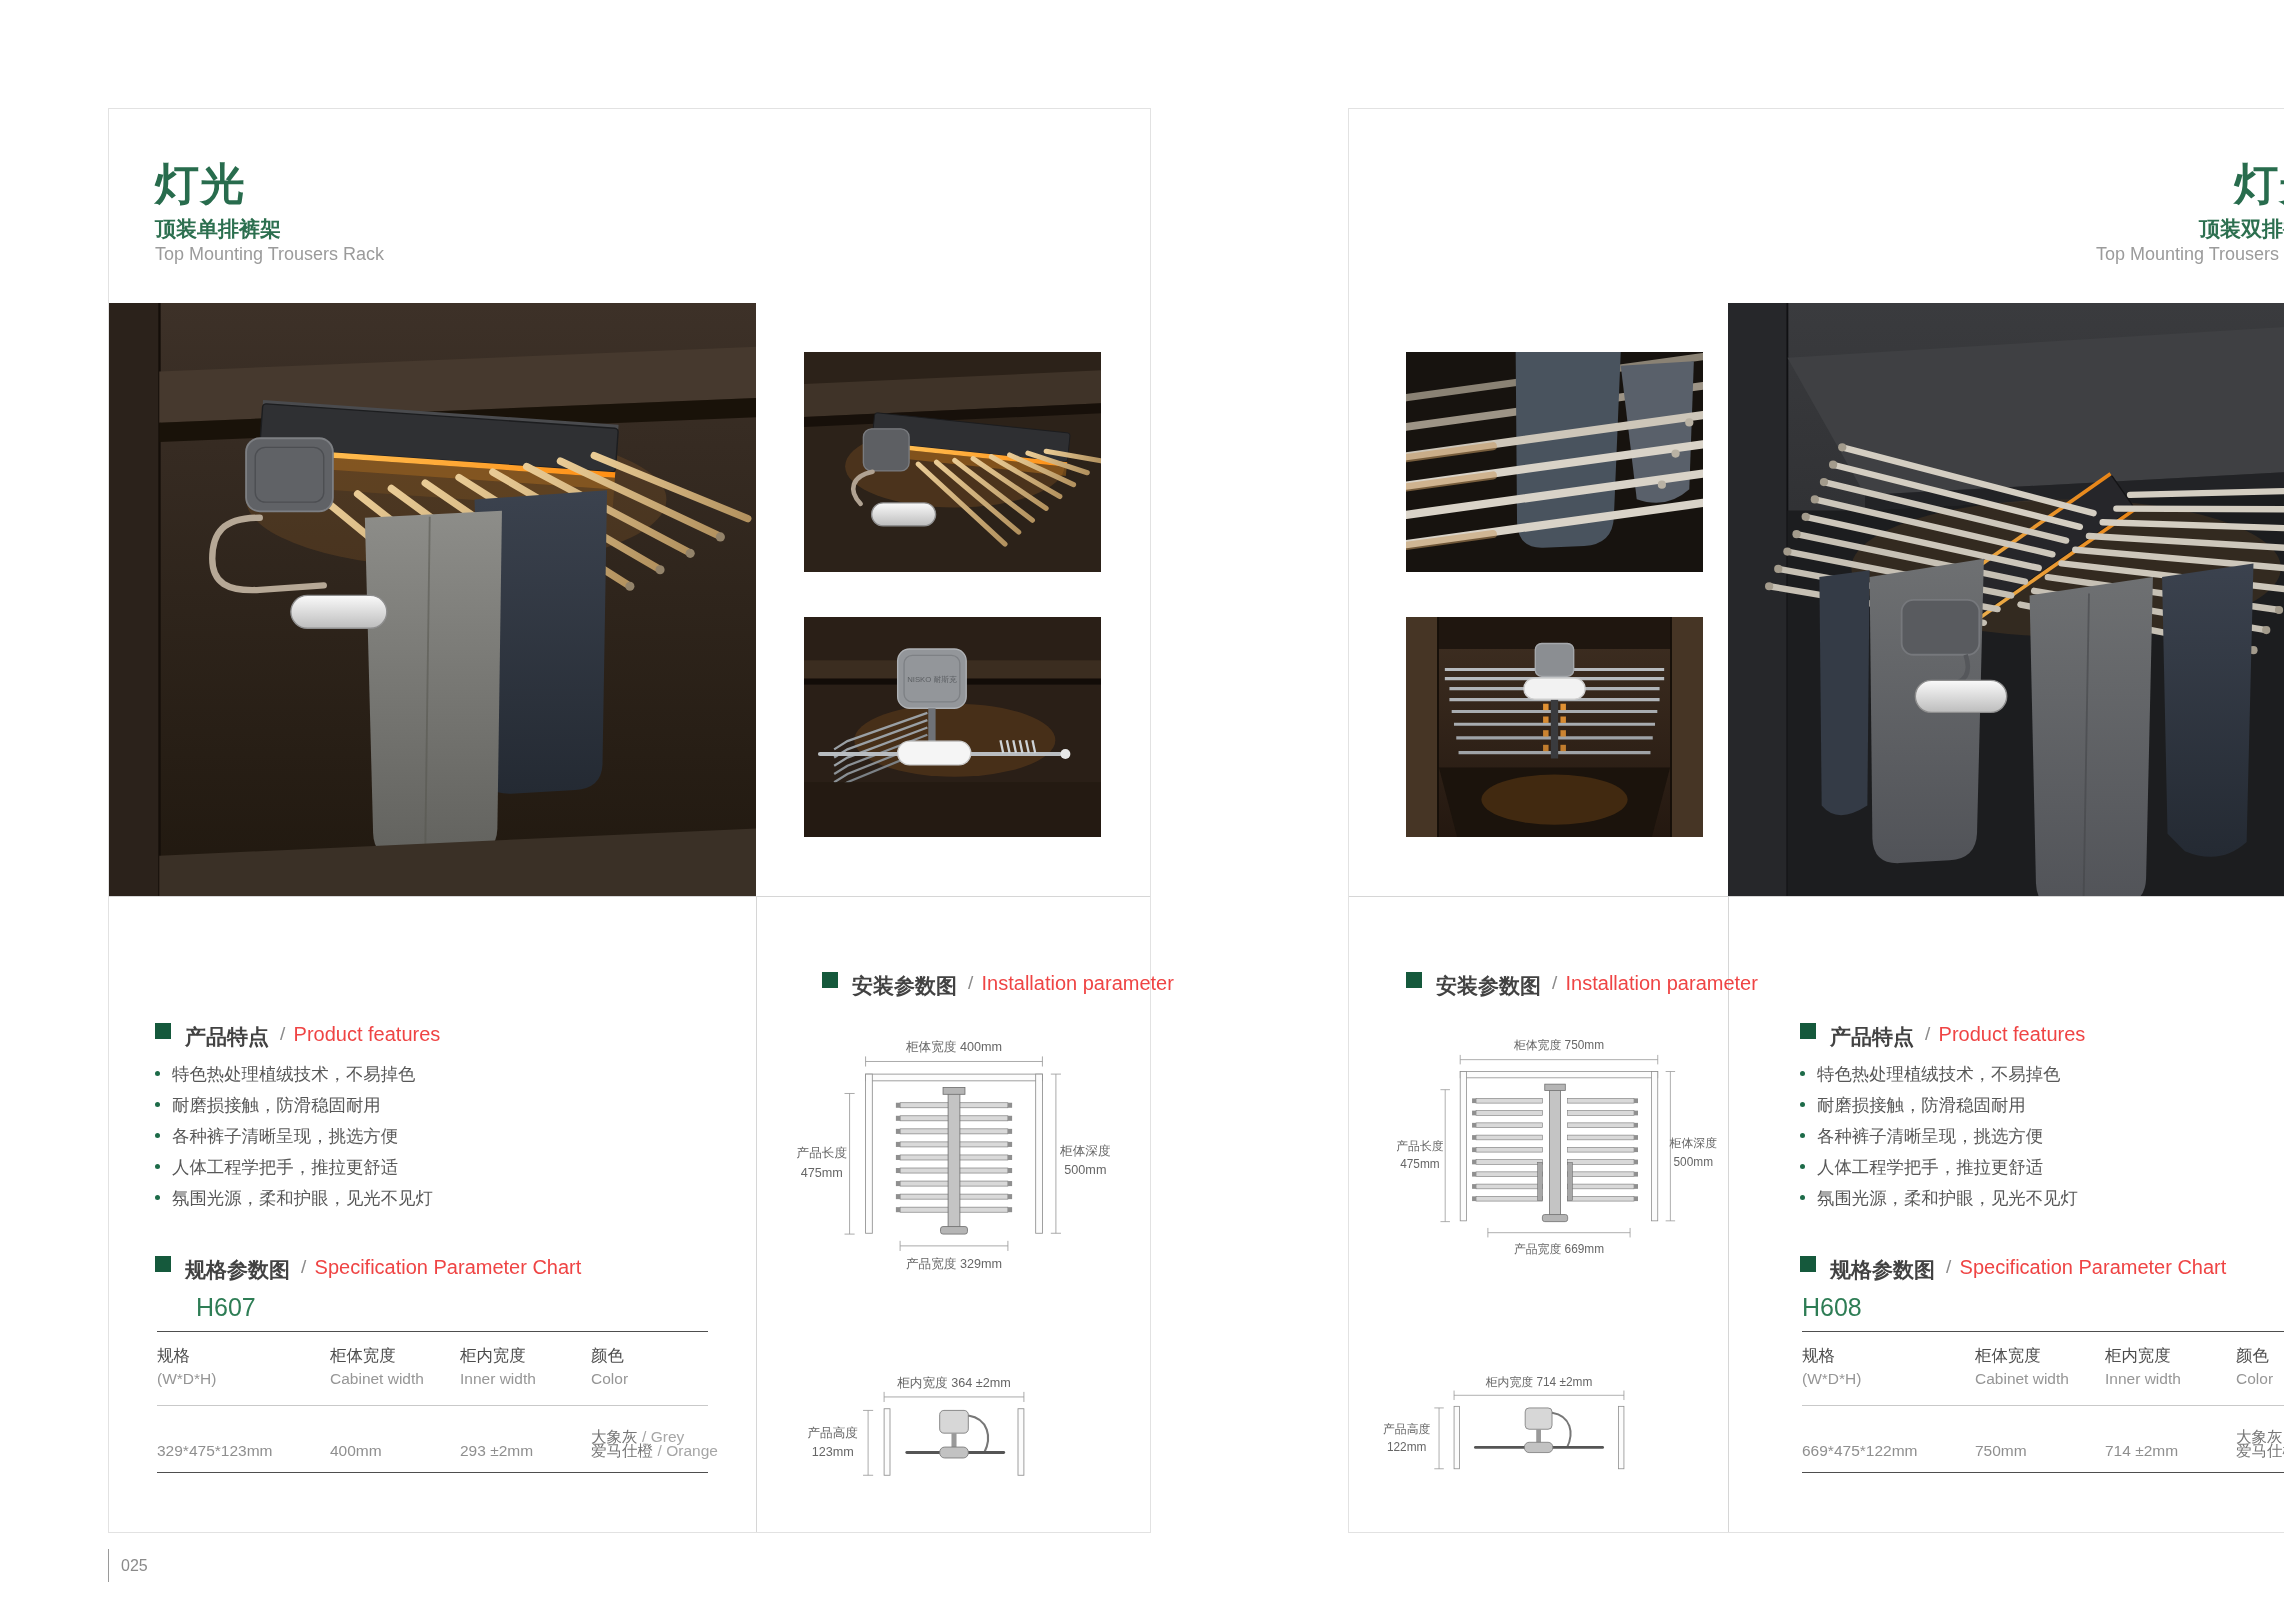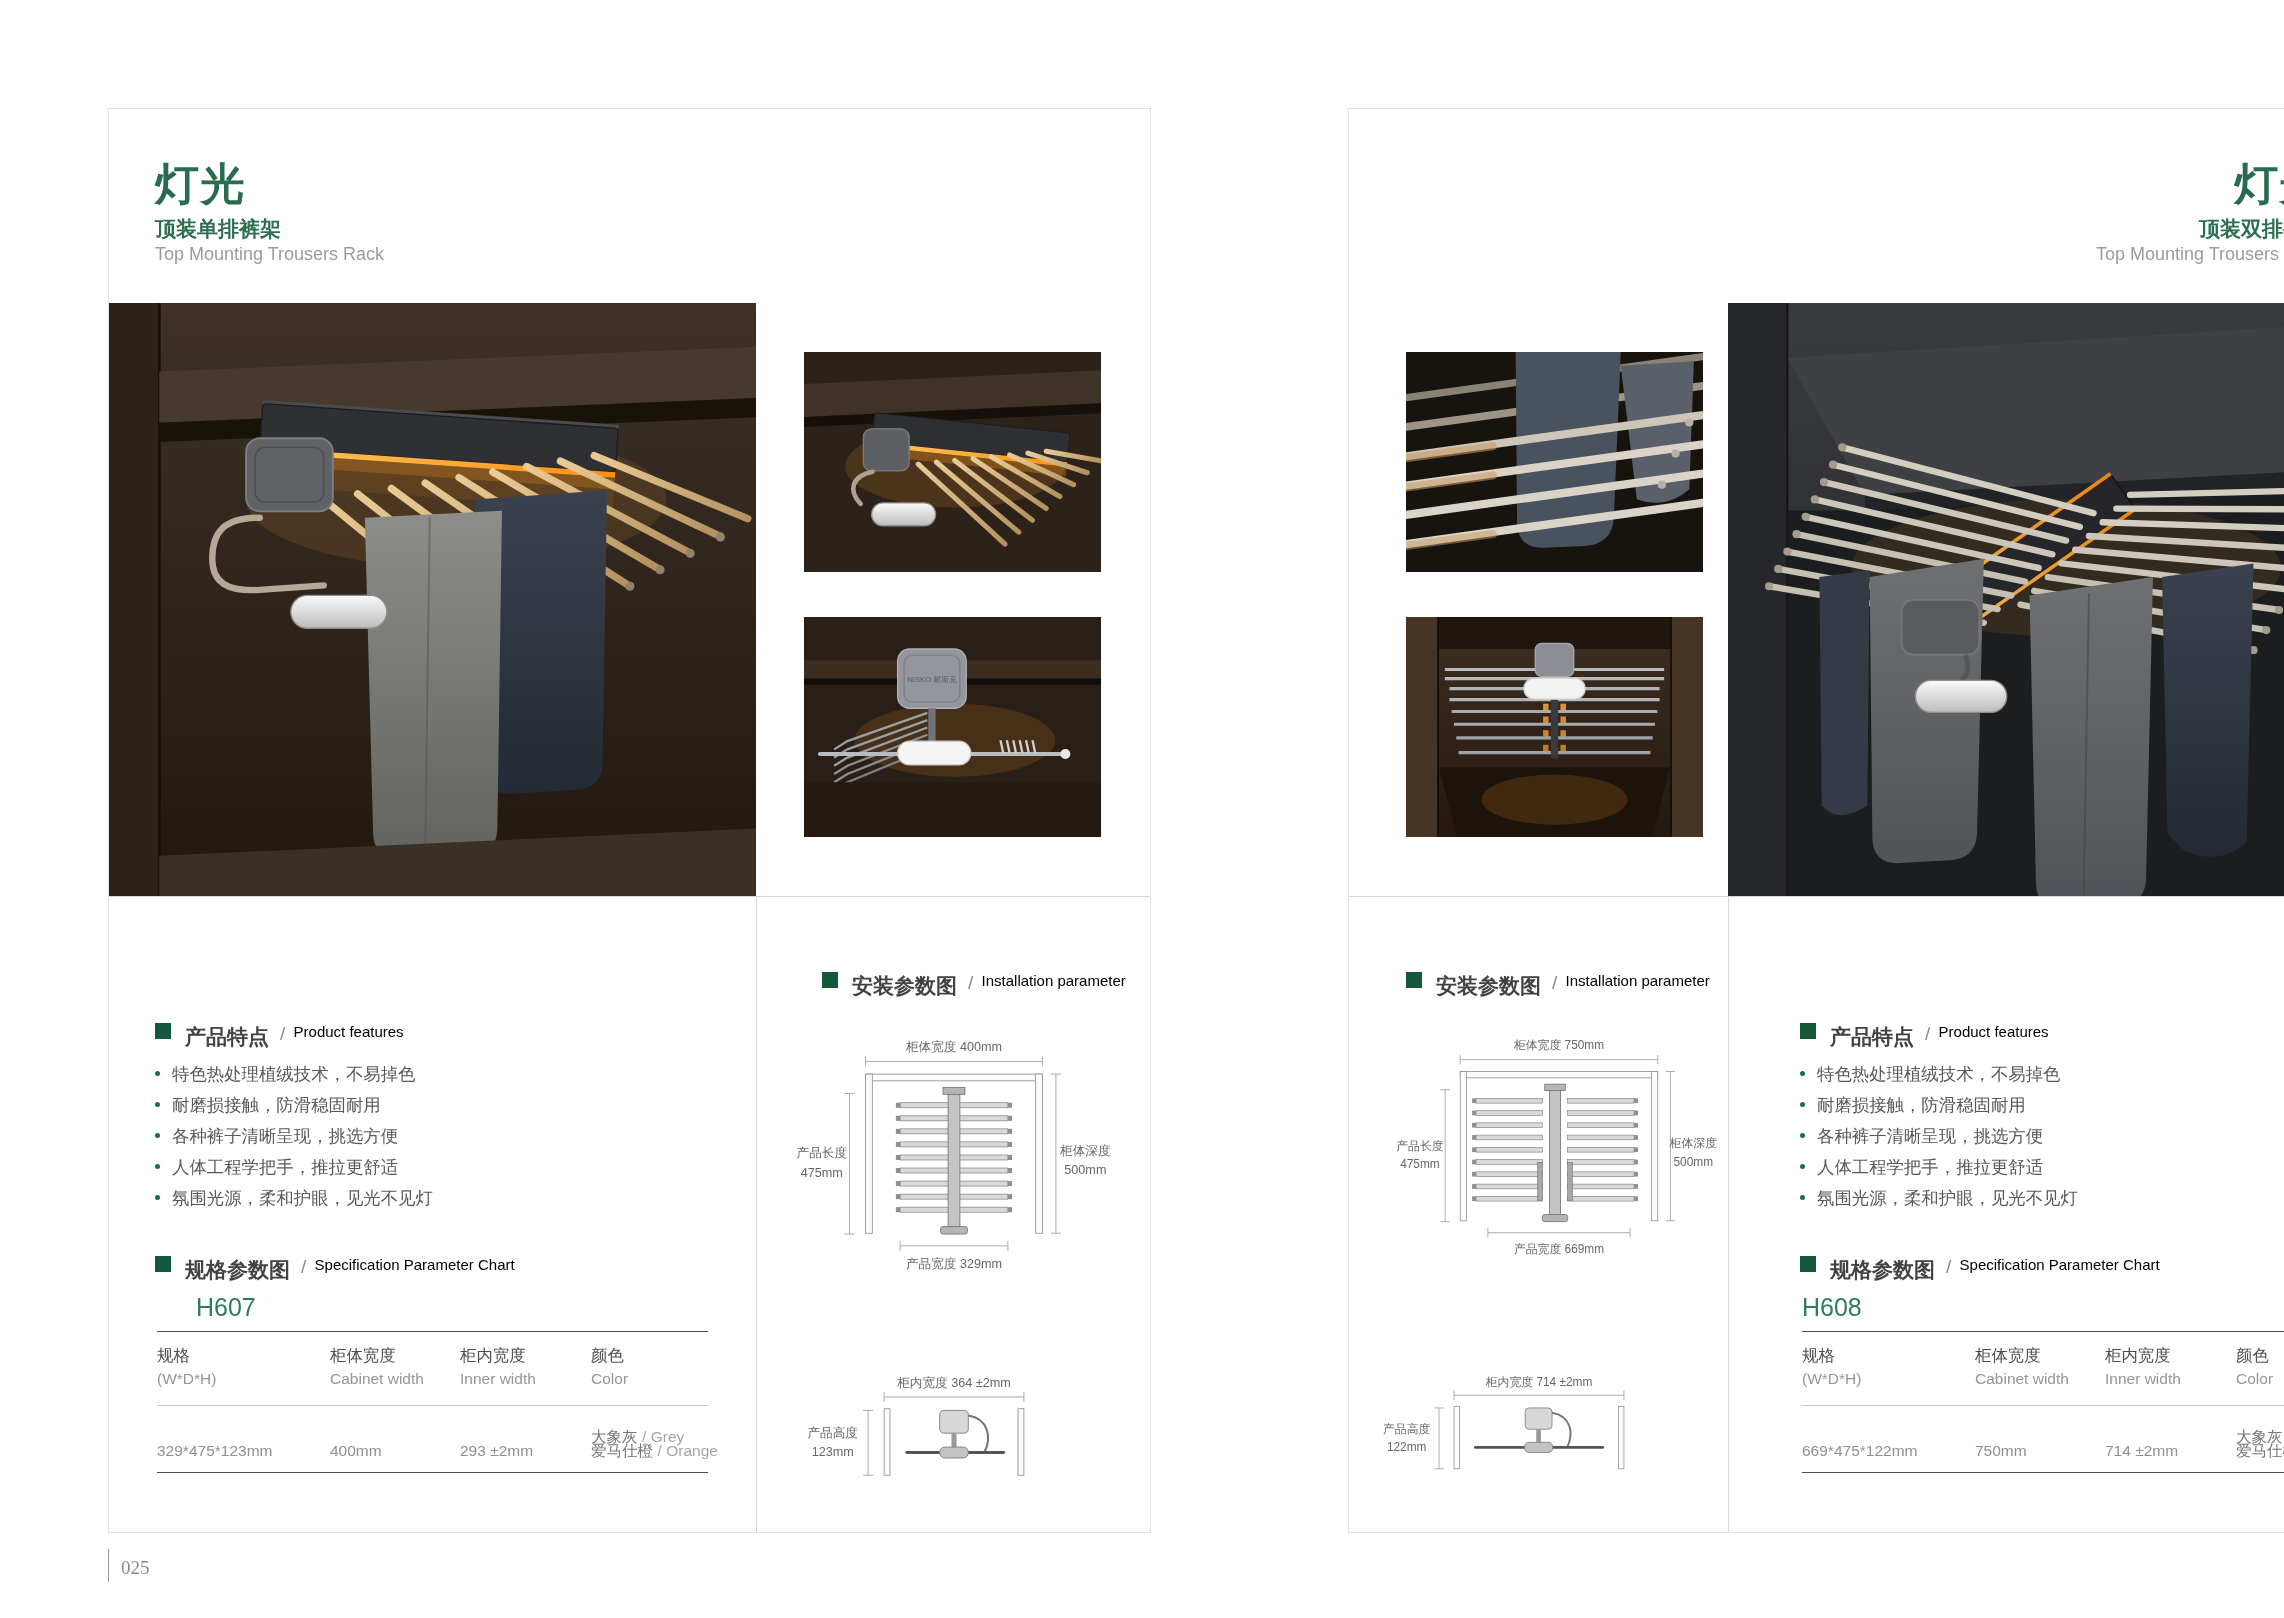--- a/index.html
+++ b/index.html
@@ -17,21 +17,21 @@
   .photo{position:absolute;overflow:hidden;background:#1d150f;}
   .photo svg{display:block;width:100%;height:100%;}
 
   .bottom-rule{position:absolute;left:0;right:0;top:787px;border-top:0.9px solid #d6d6d6;}
   .col-divider{position:absolute;top:787px;bottom:0;width:0;border-left:0.9px solid #d6d6d6;}
 
   .sec-head{position:absolute;display:flex;white-space:nowrap;}
   .sq{width:16.4px;height:16.4px;background:#15593c;margin-right:13.7px;flex:0 0 auto;}
   .sec-cn{font-size:21px;font-weight:700;color:#424242;}
   .sec-sep{font-size:19px;color:#8a8a8a;margin:0 8.2px 0 11px;}
-  .sec-en{font-size:15px;color:#000000;}
+  .sec-en{font-size:20px;color:#ef4444;}
 
   .feat-list{position:absolute;width:566px;}
   .feat{display:flex;align-items:center;height:31px;font-size:17.4px;color:#585858;white-space:nowrap;}
   .dot{width:5px;height:5px;border-radius:50%;background:#1d6b49;margin-right:12px;flex:0 0 auto;}
 
   .model{position:absolute;font-size:25px;color:#2e7d55;font-weight:500;}
 
   .spec-table{position:absolute;width:551px;height:143px;}
   .rule-top,.rule-bottom{position:absolute;left:0;right:0;border-top:1.8px solid #4e4e4e;}
   .rule-top{top:0;} .rule-bottom{top:141px;}
@@ -45,21 +45,21 @@
   .co1{left:0;} .co2{left:173px;} .co3{left:303px;} .co4{left:434px;}
 
   .diagram{position:absolute;}
   .diagram svg{display:block;}
   .dim-text{font-size:30px;fill:#666;}
   .dim-line{stroke:#9a9a9a;stroke-width:2;}
   .wall{fill:#fcfcfc;stroke:#8e8e8e;stroke-width:2;}
   .rackpart{fill:#d9d9d9;stroke:#777;stroke-width:1.5;}
   .knob{fill:#8f8f8f;}
 
-  .pageno{position:absolute;font-size:19px;color:#8a8a8a;font-family:Liberation Serif, serif;}
+  .pageno{position:absolute;font-size:16px;color:#8a8a8a;}
   .tick{position:absolute;top:1549px;height:33px;width:0;border-left:1.4px solid #9a9a9a;}
 </style>
 </head>
 <body>
 
 <div id="canvas">
 
   <div class="page" id="page-left">
     <div class="title hl">灯光</div>
     <div class="subtitle hl">顶装单排裤架</div>

